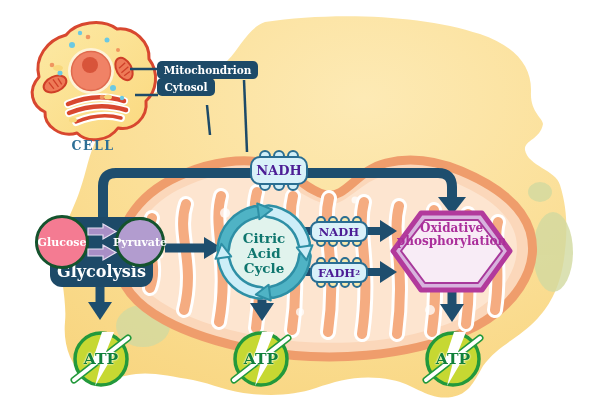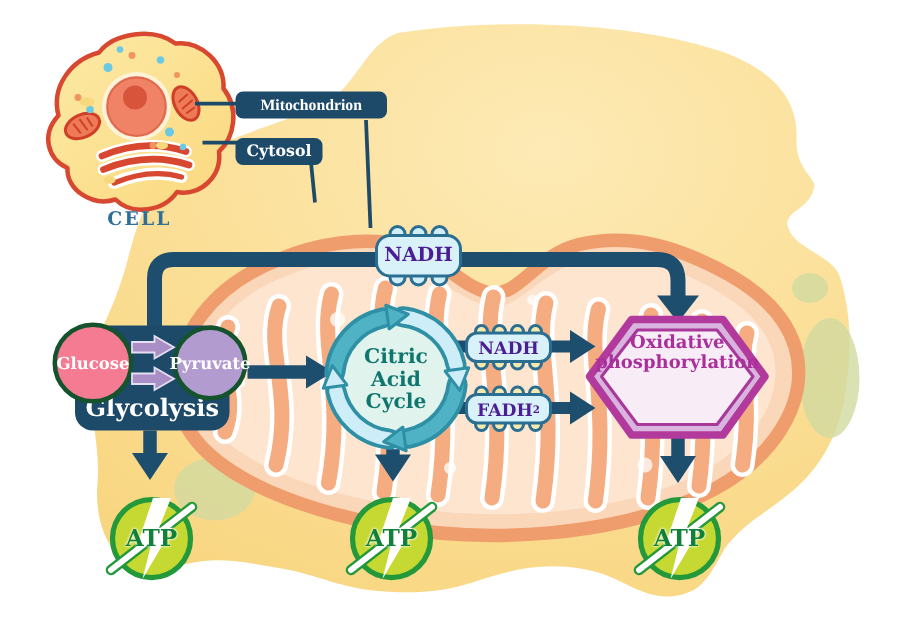--- a/index.html
+++ b/index.html
@@ -8,22 +8,22 @@
   .stage svg.art{position:absolute;left:0;top:0;}
 
   
   .banner{position:absolute;left:291px;top:24px;width:230px;height:92px;background:#45809f;
           border-radius:46px;display:flex;flex-direction:column;align-items:center;justify-content:center;
           color:#ffffff;font-weight:bold;font-size:25px;line-height:1.22;text-align:center;}
 
   
   .callout{position:absolute;background:#1d4a68;color:#ffffff;font-weight:bold;
            border-radius:5px;display:flex;align-items:center;justify-content:center;}
-  .mito-label{left:157px;top:61px;width:101px;height:18px;font-size:10.5px;font-family:Liberation Serif, serif;}
-  .cytosol-label{left:157px;top:92px;width:58px;height:18px;font-size:10.5px;}
+  .mito-label{left:157px;top:61px;width:101px;height:18px;font-size:10.5px;}
+  .cytosol-label{left:157px;top:78px;width:58px;height:18px;font-size:10.5px;}
   .cell-caption{position:absolute;left:58px;top:138px;width:70px;text-align:center;
                 color:#2d6f96;font-weight:bold;font-size:12.5px;letter-spacing:1.5px;}
 
   
   .glyc-box{position:absolute;left:50px;top:217px;width:103px;height:70px;background:#1d4a68;
             border-radius:12px;display:flex;align-items:flex-end;justify-content:center;}
   .glyc-box span{color:#ffffff;font-weight:bold;font-size:16px;padding-bottom:6px;}
   .node{position:absolute;border:3px solid #14532d;border-radius:50%;box-sizing:border-box;
         display:flex;align-items:center;justify-content:center;color:#ffffff;font-weight:bold;font-size:11px;}
   .glucose{left:35px;top:215px;width:54px;height:54px;background:#f47b92;}

